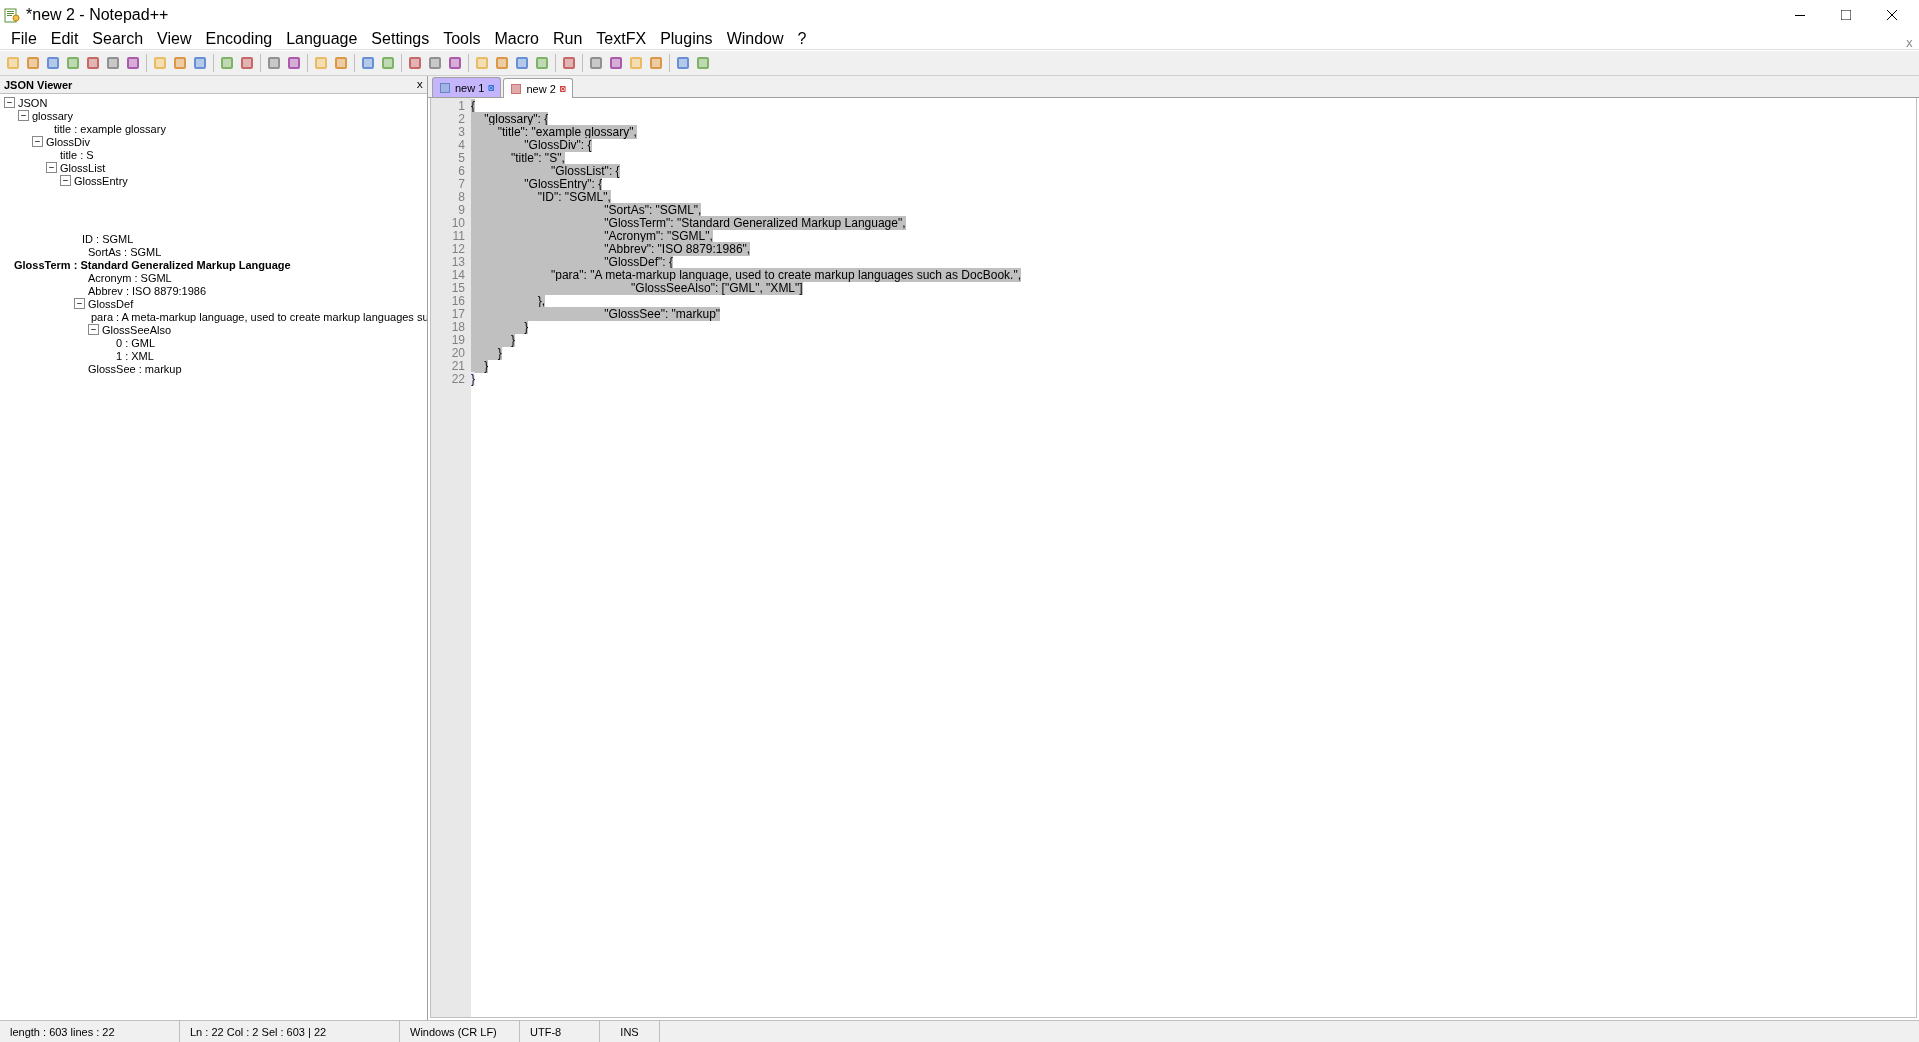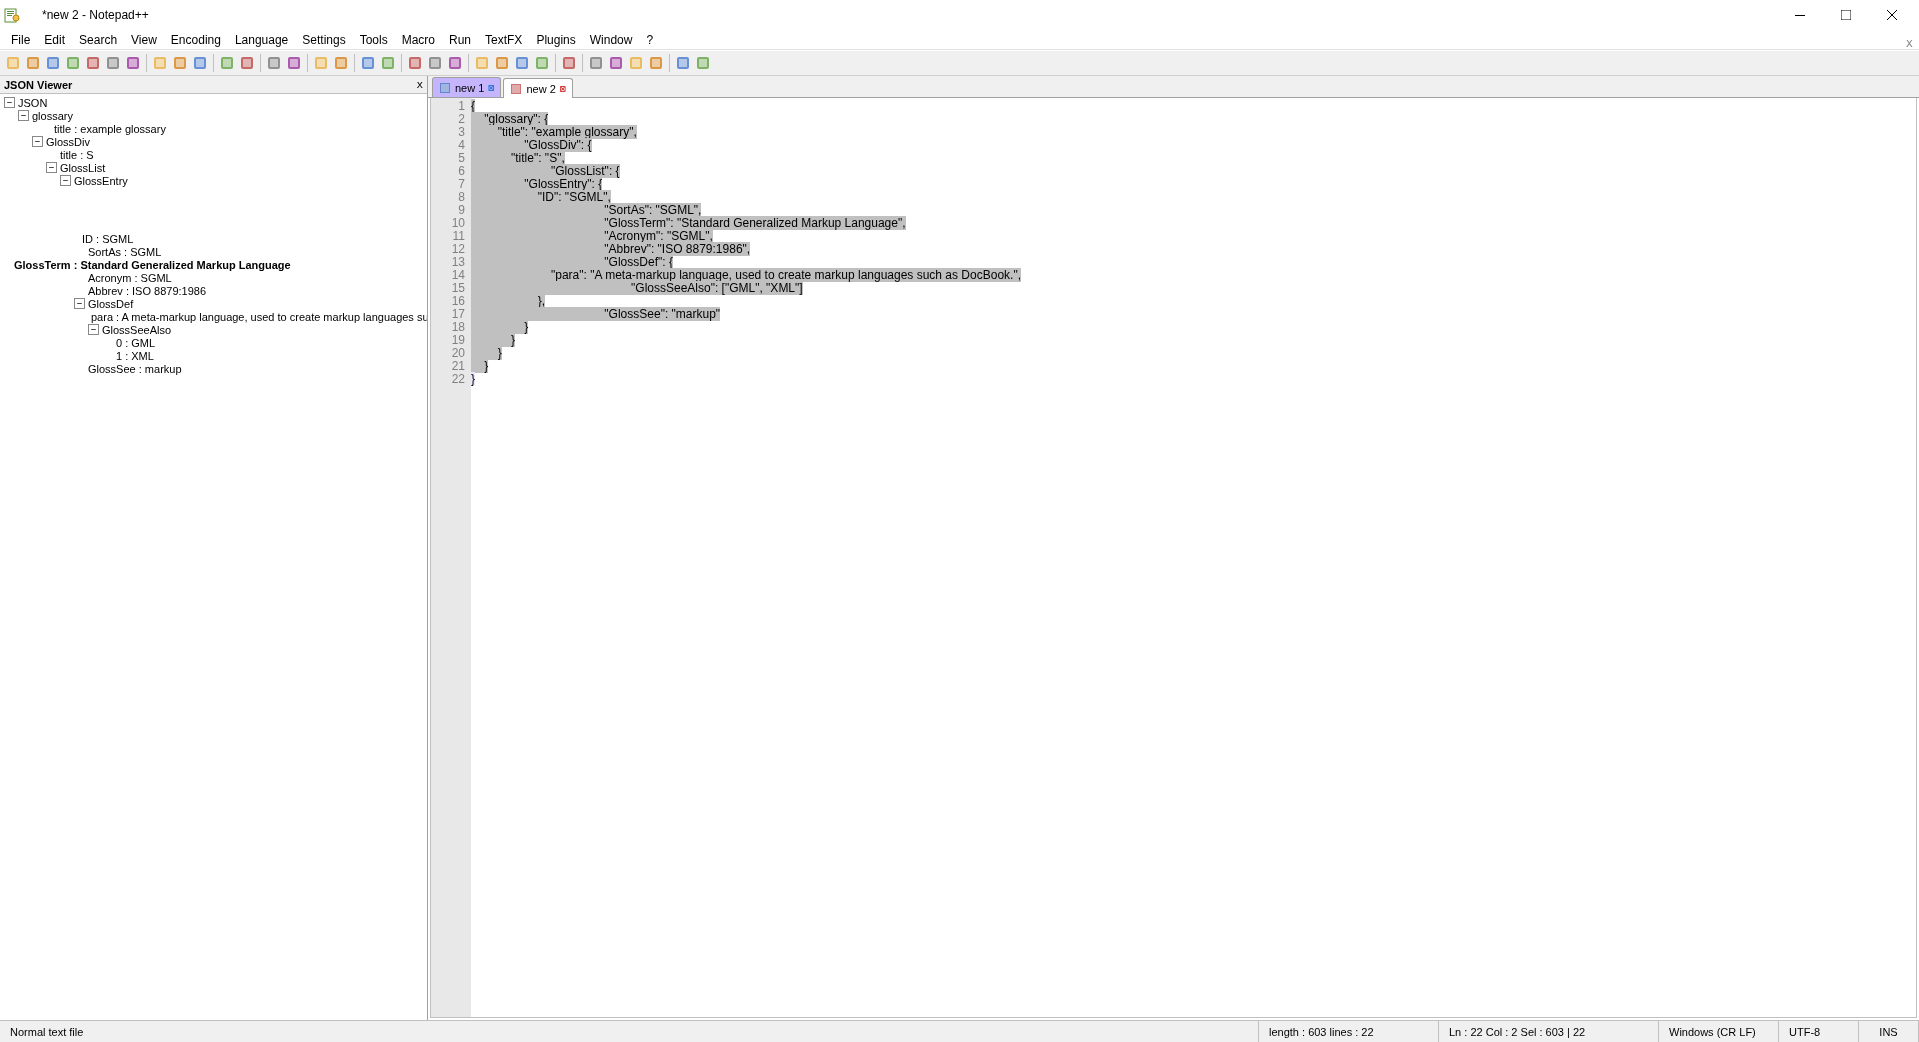--- a/index.html
+++ b/index.html
@@ -1,23 +1,23 @@
 <!DOCTYPE html>
 <html><head>
 <meta charset="utf-8">
 <style>
 * { margin:0; padding:0; box-sizing:border-box; font-family:"Segoe UI",Tahoma,sans-serif; }
 body { width:1919px; height:1042px; background:#fff; display:flex; flex-direction:column; overflow:hidden; font-size:12px; }
 .titlebar { height:30px; background:#fff; display:flex; align-items:center; padding:0 4px; }
 .titlebar .app-icon { width:16px; height:16px; margin-right:6px; display:inline-block; }
-.titlebar .title { font-size:12px;margin-left:16px; }
+.titlebar .title { font-size:16px; }
 .titlebar .spacer { flex:1; }
 .winbtns { display:flex; }
 .winbtn { width:46px; height:30px; display:flex; align-items:center; justify-content:center; cursor:default; }
-.menubar { height:20px; background:#fff; display:flex; align-items:center; padding:0 4px; font-size:12px; border-bottom:1px solid #e0e0e0; }
+.menubar { height:20px; background:#fff; display:flex; align-items:flex-end; padding:0 4px; font-size:16px; border-bottom:1px solid #e0e0e0; }
 .menubar .item { padding:1px 7px; cursor:default; }
 .toolbar { height:26px; background:#f0f0f0; border-top:1px solid #fff; border-bottom:1px solid #d0d0d0; display:flex; align-items:center; padding:0 4px; gap:2px; }
 .toolbar .btn { width:18px; height:18px; display:flex; align-items:center; justify-content:center; cursor:default; }
 .toolbar .sep { width:1px; height:18px; background:#c0c0c0; margin:0 2px; }
 .workspace { flex:1; display:flex; min-height:0; }
 .json-panel { width:428px; display:flex; flex-direction:column; border-right:1px solid #a0a0a0; }
 .json-panel-header { height:18px; background:#f0f0f0; border-bottom:1px solid #c0c0c0; display:flex; align-items:center; padding:0 4px; font-size:11px; }
 .json-panel-header .label { flex:1;font-weight:bold; }
 .json-panel-header .close { cursor:default; font-family:monospace; }
 .tree { flex:1; overflow:auto; background:#fff; font-size:11px; padding:2px 0; }
@@ -431,19 +431,18 @@
           <div>20</div>
           <div>21</div>
           <div>22</div>
         </div>
       <div class="code" id="code"><span class="line"><span class="sel">{</span></span><span class="line"><span class="sel">    "glossary": {</span></span><span class="line"><span class="sel">        "title": "example glossary",</span></span><span class="line"><span class="sel">                "GlossDiv": {</span></span><span class="line"><span class="sel">            "title": "S",</span></span><span class="line"><span class="sel">                        "GlossList": {</span></span><span class="line"><span class="sel">                "GlossEntry": {</span></span><span class="line"><span class="sel">                    "ID": "SGML",</span></span><span class="line"><span class="sel">                                        "SortAs": "SGML",</span></span><span class="line"><span class="sel">                                        "GlossTerm": "Standard Generalized Markup Language",</span></span><span class="line"><span class="sel">                                        "Acronym": "SGML",</span></span><span class="line"><span class="sel">                                        "Abbrev": "ISO 8879:1986",</span></span><span class="line"><span class="sel">                                        "GlossDef": {</span></span><span class="line"><span class="sel">                        "para": "A meta-markup language, used to create markup languages such as DocBook.",</span></span><span class="line"><span class="sel">                                                "GlossSeeAlso": ["GML", "XML"]</span></span><span class="line"><span class="sel">                    },</span></span><span class="line"><span class="sel">                                        "GlossSee": "markup"</span></span><span class="line"><span class="sel">                }</span></span><span class="line"><span class="sel">            }</span></span><span class="line"><span class="sel">        }</span></span><span class="line"><span class="sel">    }</span></span><span class="line"><span class="sel-active">}</span></span></div>
     </div>
   </div>
 </div>
 
 <div class="statusbar">
-  <div class="cell flex">Normal text file</div>
   <div class="cell" style="width:180px">length : 603    lines : 22</div>
   <div class="cell" style="width:220px">Ln : 22    Col : 2    Sel : 603 | 22</div>
   <div class="cell" style="width:120px">Windows (CR LF)</div>
   <div class="cell" style="width:80px">UTF-8</div>
   <div class="cell" style="width:60px;text-align:center;justify-content:center">INS</div>
 </div>
 
 </body></html>

